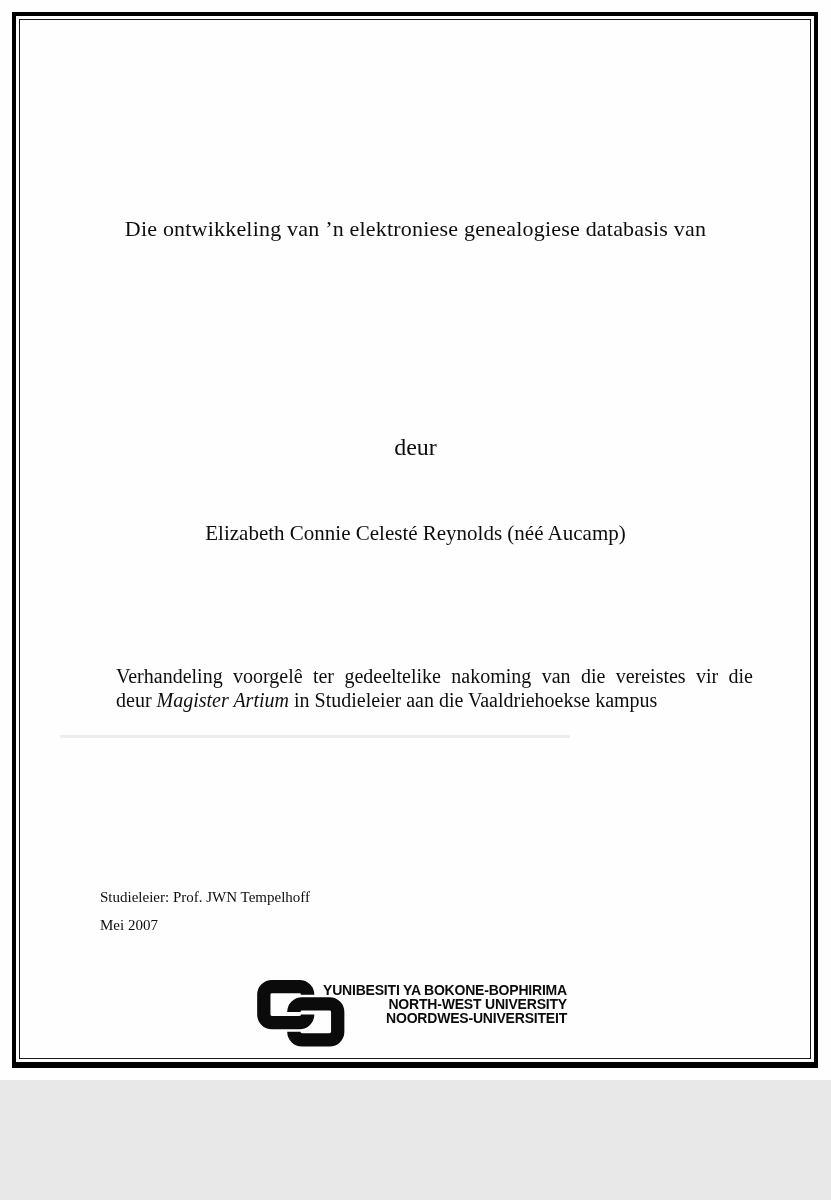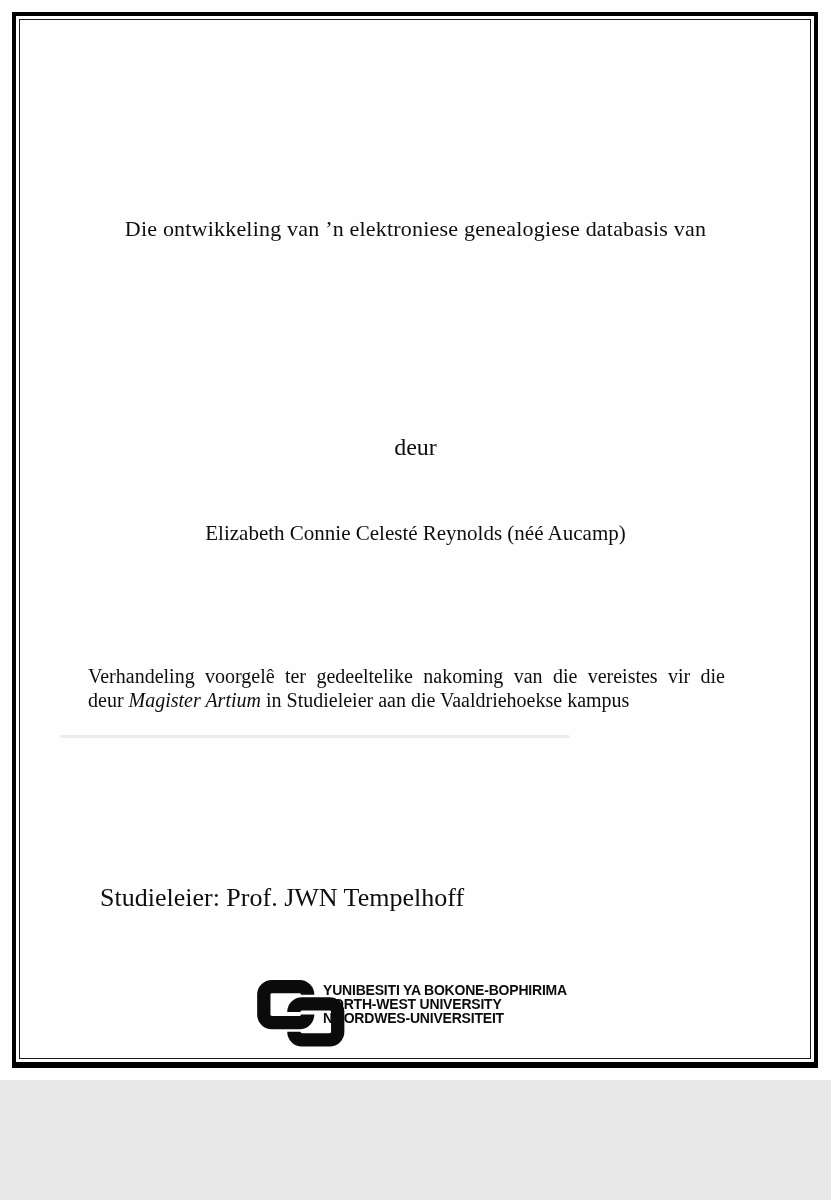--- a/index.html
+++ b/index.html
@@ -32,38 +32,38 @@
     position:absolute;left:0;right:0;top:434px;
     text-align:center;
     font-size:24px;line-height:26px;
   }
   .author{
     position:absolute;left:0;right:0;top:520px;
     text-align:center;
     font-size:21px;line-height:27px;
   }
   .statement{
-    position:absolute;left:88px;top:664px;width:637px;
+    position:absolute;left:116px;top:664px;width:637px;
     font-size:20px;line-height:24px;
   }
   .statement .just{
     text-align:justify;
     text-align-last:justify;
   }
   .statement .italic{font-style:italic;margin-top:6px;}
   .supervisor-block{
     position:absolute;left:100px;top:884px;
-    font-size:26px;line-height:27.5px;
+    font-size:15px;line-height:27.5px;
   }
   .logo-mark{
     position:absolute;left:257px;top:980px;width:89px;height:67px;
   }
   .logo-text{
     position:absolute;right:264px;top:984px;
-    text-align:left;
+    text-align:right;
     font-family:"Liberation Sans","DejaVu Sans",sans-serif;
     font-weight:700;
     font-size:14px;line-height:13.9px;
     letter-spacing:-0.2px;
     color:#0b0b0b;
     white-space:nowrap;
   }
   .scan-smudge{
     position:absolute;left:60px;top:735px;width:510px;height:3px;
     background:rgba(0,0,0,0.07);
@@ -86,20 +86,21 @@
 
   <div class="author">Elizabeth Connie Celesté Reynolds (néé Aucamp)</div>
 
   <div class="statement">
     <div class="just">Verhandeling voorgelê ter gedeeltelike nakoming van die vereistes vir die</div>
     <div><span>deur </span><span class="italic">Magister Artium</span><span> in Studieleier aan die Vaaldriehoekse kampus</span></div>
   </div>
 
   <div class="supervisor-block">
     <div>Studieleier: Prof. JWN Tempelhoff</div>
+    <div>Mei 2007</div>
   </div>
 
   <div class="logo-mark">
     <svg viewBox="0 0 90 68" width="89" height="67">
       <path id="lk" d="M 51.25 15
                A 8.25 8.25 0 0 0 43 6.75
                L 15 6.75
                A 8.25 8.25 0 0 0 6.75 15
                L 6.75 35
                A 8.25 8.25 0 0 0 15 43.25

